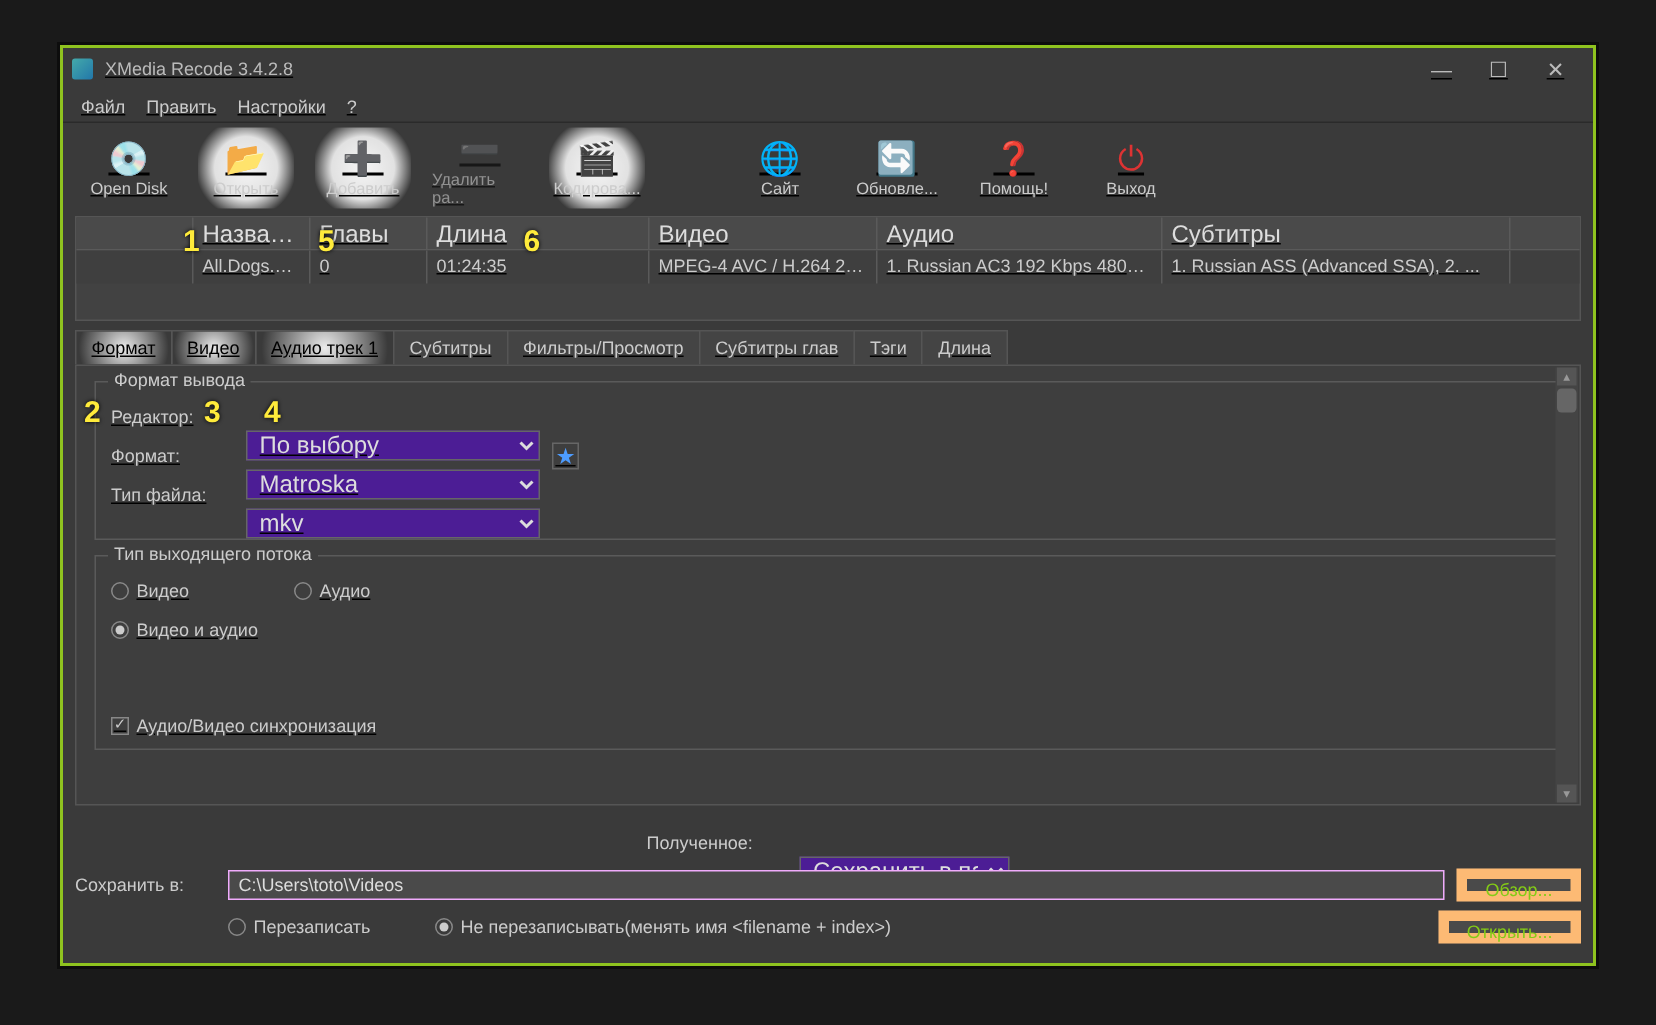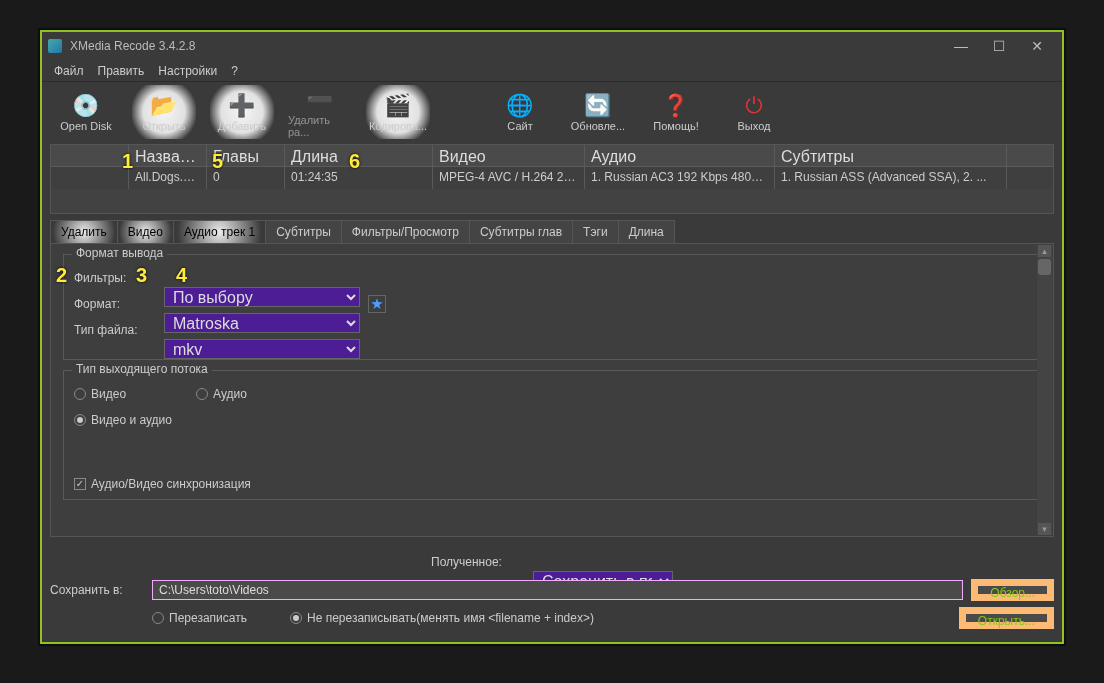--- a/index.html
+++ b/index.html
@@ -1,17 +1,17 @@
 <!DOCTYPE html>
 <html><head>
 <meta charset="utf-8">
 <style>
 * { box-sizing: border-box; margin: 0; padding: 0; font-family: 'Segoe UI', Tahoma, sans-serif; }
 body { background: #1a1a1a; width: 1104px; height: 683px; overflow: hidden; position: relative; }
-.outer { position: absolute; top: 30px; left: 40px; width: 1024px; height: 614px; background: #3a3a3a; border: 2px solid #8fc31f; box-shadow: 0 0 0 2px rgba(0,0,0,0.5); }
+.outer { position: absolute; top: 30px; left: 40px; width: 1024px; height: 614px; background: #3a3a3a; border: 2px solid #8fc31f; box-shadow: 0 0 0 2px rgba(0,0,0,0.5); text-decoration: underline; }
 .titlebar { height: 28px; background: #3a3a3a; display: flex; align-items: center; padding: 0 6px; color: #bbb; font-size: 12px; }
 .titlebar-icon { width: 14px; height: 14px; background: linear-gradient(135deg,#4aa,#27a); margin-right: 8px; border-radius: 2px; }
 .titlebar-spacer { flex: 1; }
 .winbtn { width: 38px; height: 24px; display: flex; align-items: center; justify-content: center; color: #bbb; font-size: 14px; cursor: pointer; }
 .menubar { height: 22px; background: #3a3a3a; display: flex; align-items: center; padding: 0 6px; gap: 2px; color: #ccc; font-size: 12px; border-bottom: 1px solid #2a2a2a; }
 .menuitem { padding: 2px 6px; cursor: pointer; }
 .toolbar { height: 60px; background: #3a3a3a; display: flex; align-items: center; padding: 4px 12px; gap: 14px; }
 .tbtn { display: flex; flex-direction: column; align-items: center; justify-content: center; width: 64px; height: 54px; cursor: pointer; font-size: 11px; color: #ccc; position: relative; border-radius: 4px; }
 .tbtn .ticon { width: 28px; height: 28px; display: flex; align-items: center; justify-content: center; font-size: 22px; border-radius: 4px; }
 .hl { background: radial-gradient(circle at center, rgba(255,255,255,0.95) 0%, rgba(255,255,255,0.85) 50%, rgba(255,255,255,0) 80%); }
@@ -127,39 +127,39 @@
       <div class="fcell col2">0</div>
       <div class="fcell col3">01:24:35</div>
       <div class="fcell col4">MPEG-4 AVC / H.264 23.9...</div>
       <div class="fcell col5">1. Russian AC3 192 Kbps 48000 Hz ...</div>
       <div class="fcell col6">1. Russian ASS (Advanced SSA), 2. ...</div>
     </div>
     <div class="fend"></div>
   </div>
 
   <div class="tabs">
-    <div class="tab active hl2">Удалить</div>
+    <div class="tab active hl2">Формат</div>
     <div class="tab hl2">Видео</div>
     <div class="tab hl2">Аудио трек 1</div>
     <div class="tab">Субтитры</div>
     <div class="tab">Фильтры/Просмотр</div>
     <div class="tab">Субтитры глав</div>
     <div class="tab">Тэги</div>
     <div class="tab">Длина</div>
   </div>
 
   <div class="annot" style="top:232px;left:14px">2</div>
   <div class="annot" style="top:232px;left:94px">3</div>
   <div class="annot" style="top:232px;left:134px">4</div>
 
   <div class="panel">
     <div class="group" style="height:106px">
       <div class="group-title">Формат вывода</div>
       <div class="frow2">
-        <div class="flabel">Фильтры:</div>
+        <div class="flabel">Редактор:</div>
         <select><option>По выбору</option></select>
       </div>
       <div class="frow2">
         <div class="flabel">Формат:</div>
         <select><option>Matroska</option></select>
         <span class="star">★</span>
       </div>
       <div class="frow2">
         <div class="flabel">Тип файла:</div>
         <select><option>mkv</option></select>

